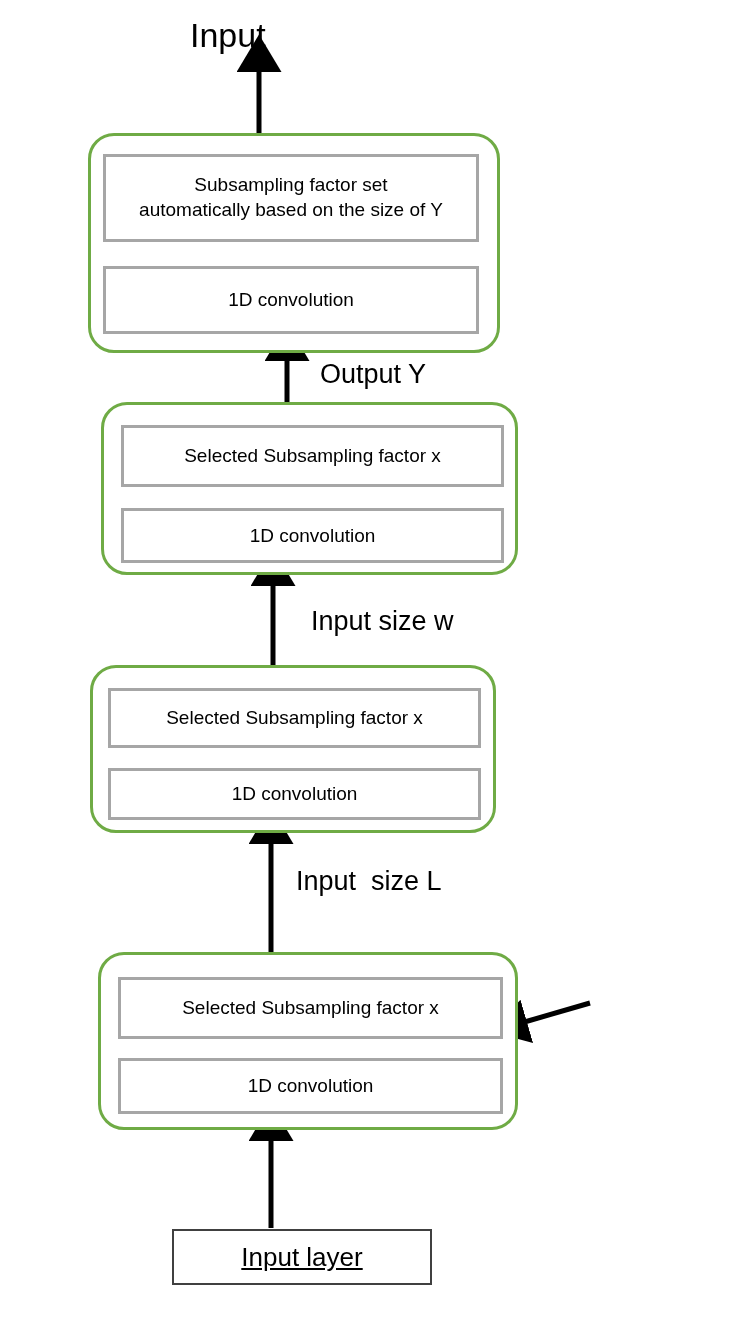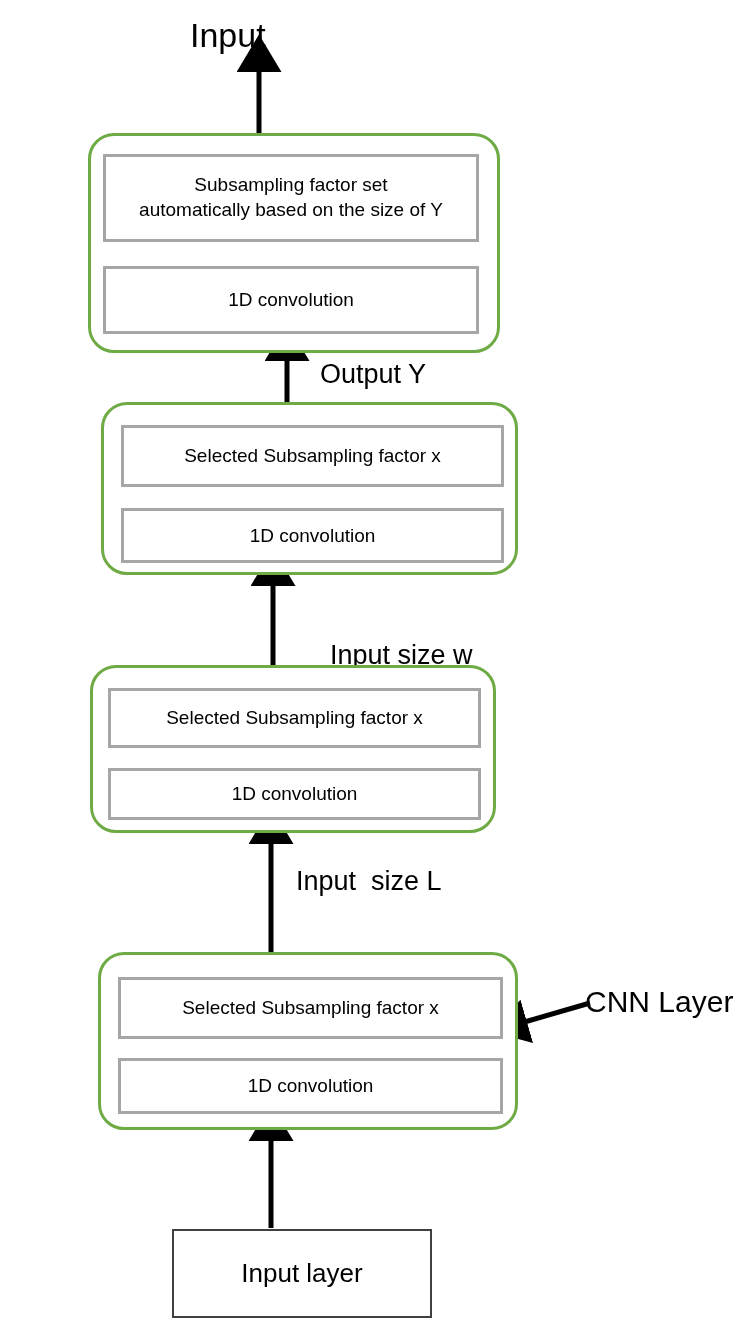--- a/index.html
+++ b/index.html
@@ -152,21 +152,21 @@
 
   <div class="cnn-block" style="left:101px; top:402px; width:417px; height:173px;">
     <div class="sub-box" style="left:17px; top:20px; width:383px; height:62px;">
       <span>Selected Subsampling factor x</span>
     </div>
     <div class="sub-box" style="left:17px; top:103px; width:383px; height:55px;">
       <span>1D convolution</span>
     </div>
   </div>
 
-  <div class="label label-edge" style="left:311px; top:642px;margin-left:19px;">Input size w</div>
+  <div class="label label-edge" style="left:311px; top:608px;">Input size w</div>
 
   <div class="cnn-block" style="left:90px; top:665px; width:406px; height:168px;">
     <div class="sub-box" style="left:15px; top:20px; width:373px; height:60px;">
       <span>Selected Subsampling factor x</span>
     </div>
     <div class="sub-box" style="left:15px; top:100px; width:373px; height:52px;">
       <span>1D convolution</span>
     </div>
   </div>
 
@@ -174,19 +174,18 @@
 
   <div class="cnn-block" style="left:98px; top:952px; width:420px; height:178px;">
     <div class="sub-box" style="left:17px; top:22px; width:385px; height:62px;">
       <span>Selected Subsampling factor x</span>
     </div>
     <div class="sub-box" style="left:17px; top:103px; width:385px; height:56px;">
       <span>1D convolution</span>
     </div>
   </div>
 
-  <div class="label label-cnn" style="left:585px; top:987px;">CNN Layer</div>
 
-  <div class="plain-box" style="left:172px; top:1229px; width:260px; height:89px;">
+  <div class="plain-box" style="left:172px; top:1229px; width:260px; height:56px;text-decoration:underline;">
     <span>Input layer</span>
   </div>
 
 </div>
 
 </body></html>

